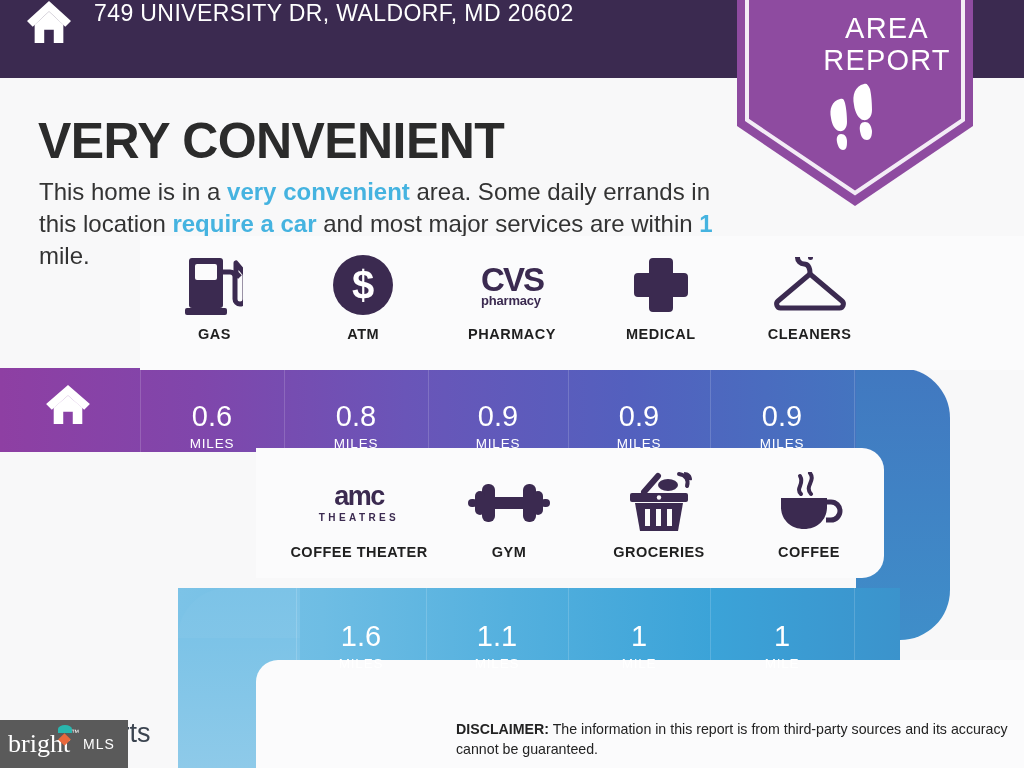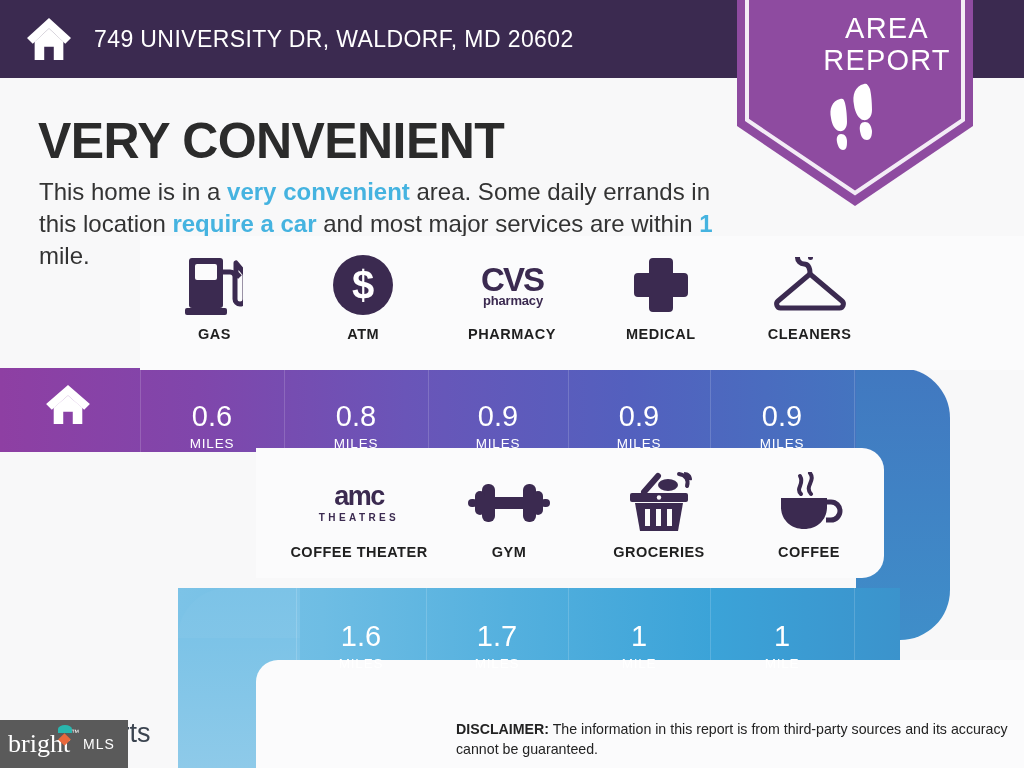--- a/index.html
+++ b/index.html
@@ -21,21 +21,20 @@
     overflow: hidden;
   }
 
   
   .header {
     position: absolute;
     left: 0; top: 0;
     width: 1024px; height: 78px;
     background: #3b2a50;
     display: flex;
-    align-items: center;
     padding-left: 26px;
     z-index: 5;
   }
   .header-home-icon { width: 46px; height: 44px; flex: 0 0 auto; }
   .header-address {
     color: #ffffff;
     font-size: 23px;
     letter-spacing: 0.4px;
     margin-left: 22px;
     white-space: nowrap;
@@ -128,21 +127,21 @@
   .icon-label {
     margin-top: 8px;
     font-size: 14.5px;
     font-weight: bold;
     color: #1f1f1f;
     letter-spacing: 0.5px;
     white-space: nowrap;
   }
 
   
-  .cvs-wrap { text-align: right; line-height: 1; }
+  .cvs-wrap { text-align: left; line-height: 1; }
   .cvs-main {
     font-size: 33px; font-weight: bold; color: #3b2a50;
     letter-spacing: -2px; font-family: "Liberation Sans", sans-serif;
   }
   .cvs-sub {
     font-size: 13px; font-weight: bold; color: #3b2a50;
     letter-spacing: -0.2px; margin-top: -2px;
   }
   
   .amc-wrap { text-align: center; line-height: 1; }
@@ -467,21 +466,21 @@
     <div class="dist-cell" style="left:710px; top:368px; width:144px; height:84px;">
       <div class="dist-value">0.9</div>
       <div class="dist-unit">MILES</div>
     </div>
 
     <div class="dist-cell" style="left:296px; top:588px; width:130px; height:84px;">
       <div class="dist-value">1.6</div>
       <div class="dist-unit">MILES</div>
     </div>
     <div class="dist-cell" style="left:426px; top:588px; width:142px; height:84px;">
-      <div class="dist-value">1.7</div>
+      <div class="dist-value">1.1</div>
       <div class="dist-unit">MILES</div>
     </div>
     <div class="dist-cell" style="left:568px; top:588px; width:142px; height:84px;">
       <div class="dist-value">1</div>
       <div class="dist-unit">MILE</div>
     </div>
     <div class="dist-cell" style="left:710px; top:588px; width:144px; height:84px;">
       <div class="dist-value">1</div>
       <div class="dist-unit">MILE</div>
     </div>

